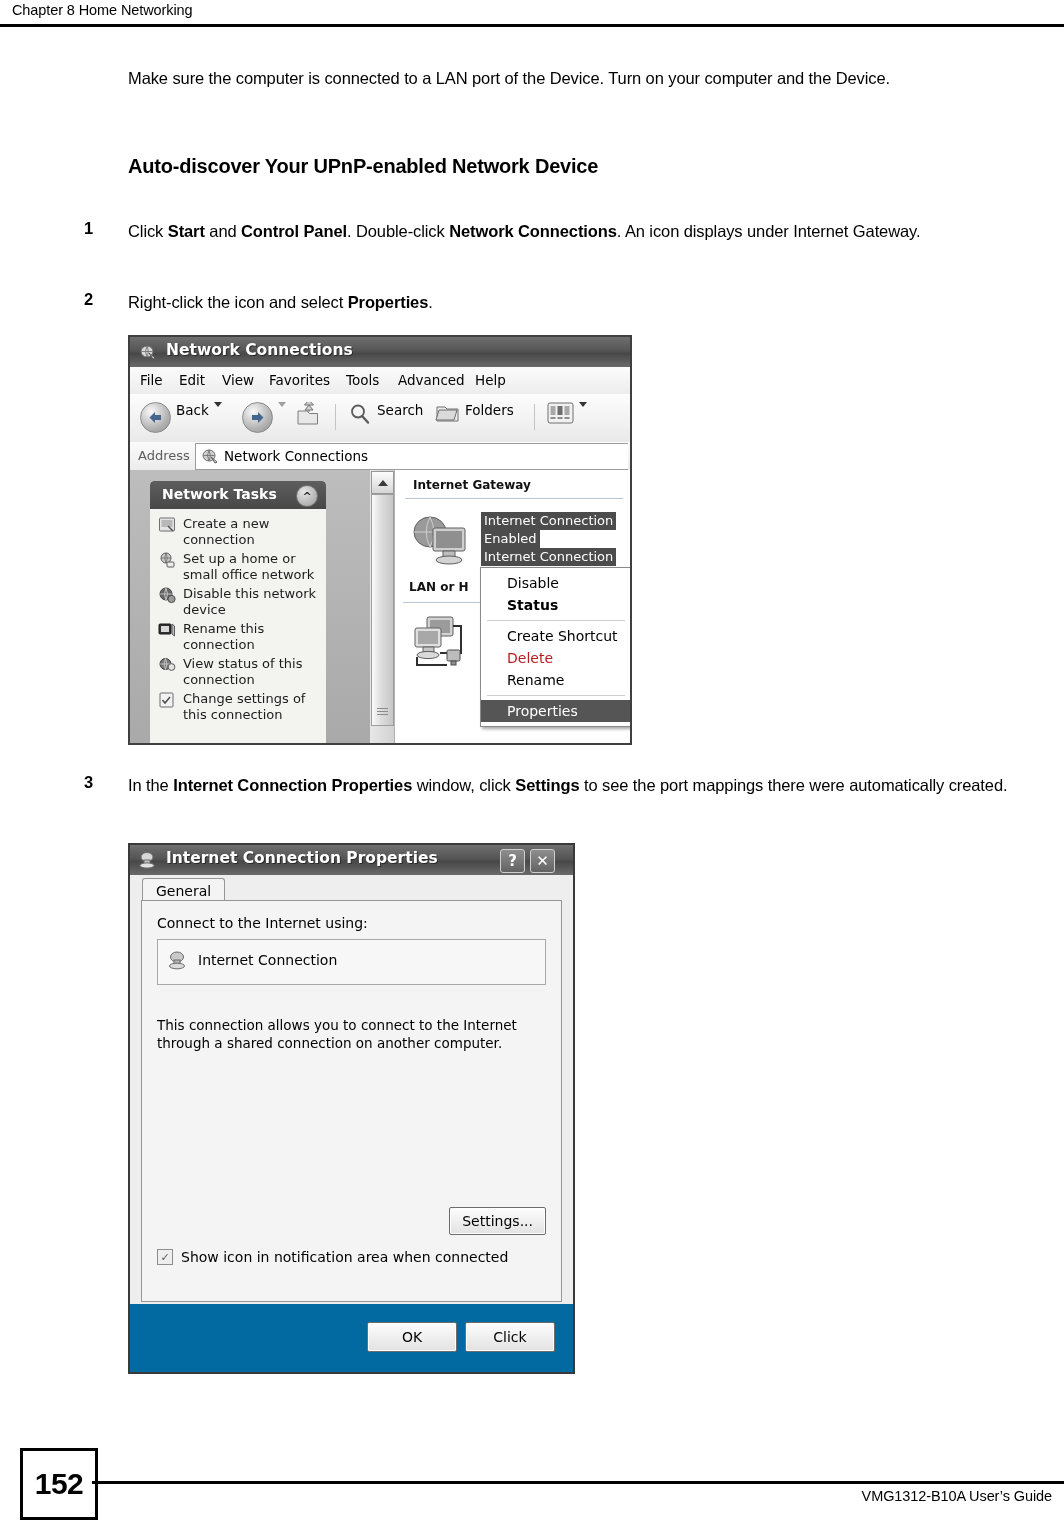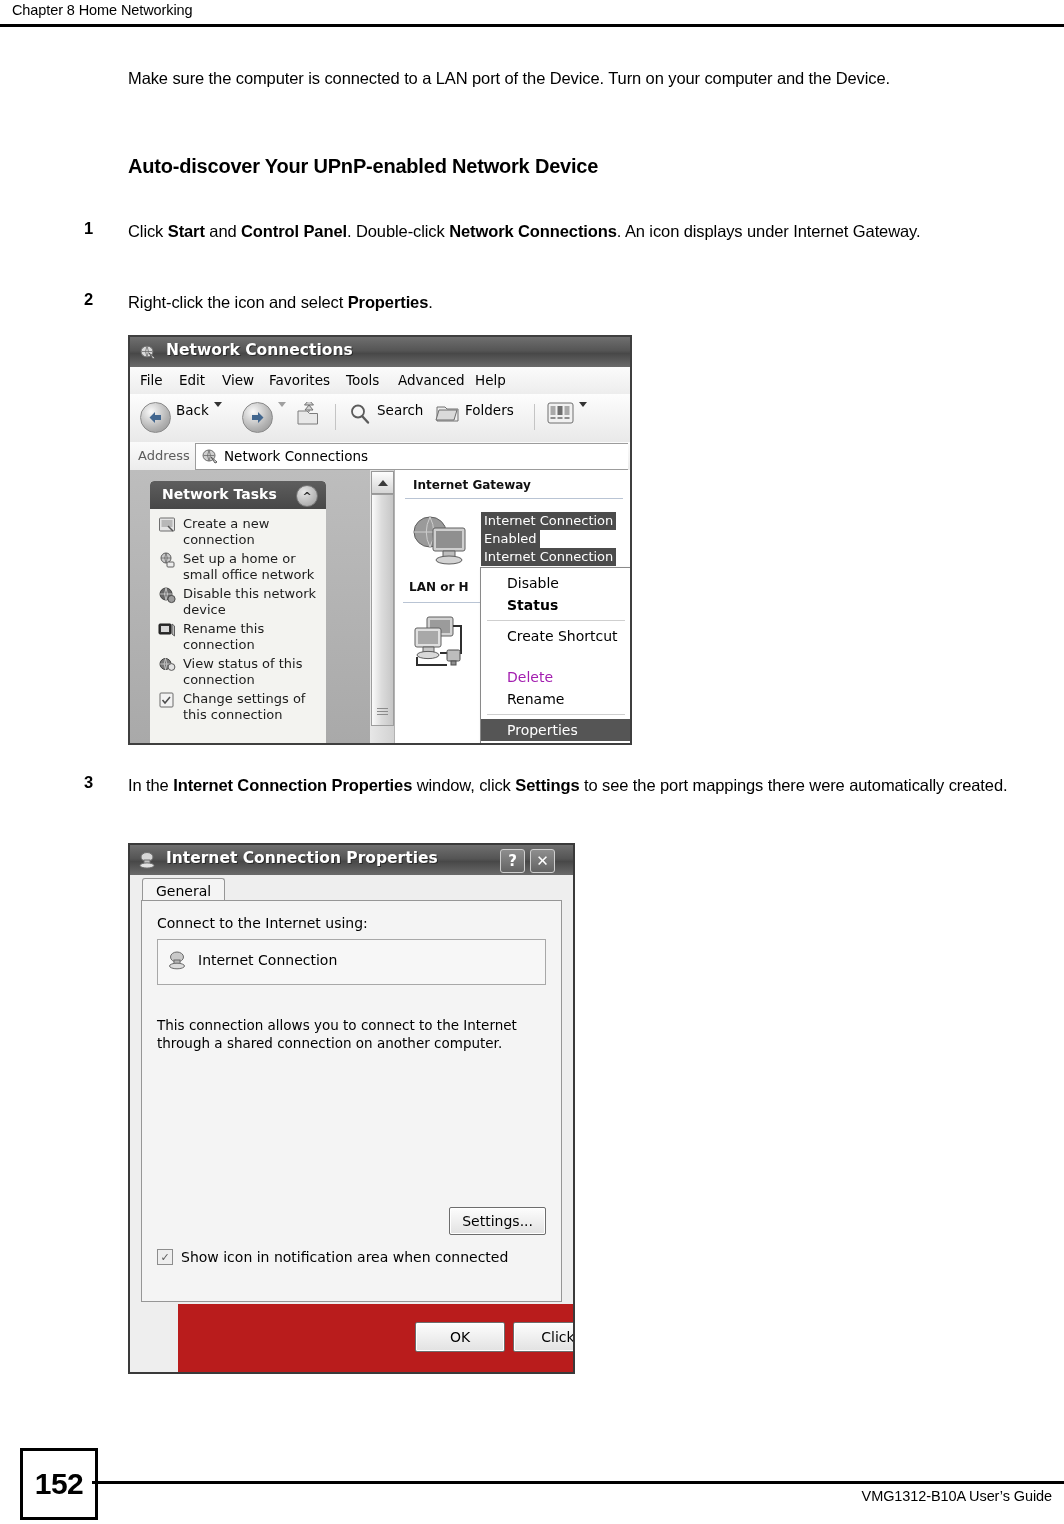--- a/index.html
+++ b/index.html
@@ -278,21 +278,21 @@
     box-shadow: 2px 2px 3px rgba(0,0,0,0.35);
     padding: 4px 0;
   }
   .ctx-item {
     font-size: 14px;
     padding: 3px 16px 3px 26px;
     white-space: nowrap;
     color: #000;
   }
   .ctx-item.bold { font-weight: bold; }
-  .ctx-item.disabled { color: #a21caf; margin-top: 19px; }
+  .ctx-item.disabled { color: #b91c1c; }
   .ctx-item.selected { background: #555555; color: #ffffff; }
   .ctx-sep {
     height: 1px; background: #cfcfcf; margin: 4px 6px;
   }
 
   
   #icp-dialog {
     left: 128px; top: 843px;
     width: 447px; height: 531px;
     border: 2px solid #3a3a3a;
@@ -376,22 +376,21 @@
   .icp-checkbox {
     width: 14px; height: 14px;
     background: #eeeeee;
     border: 1px solid #8d8d8d;
     display: flex; align-items: center; justify-content: center;
     font-size: 11px; color: #5a5a5a;
   }
   .icp-footer {
     position: absolute; left: 0; bottom: 0;
     width: 100%; height: 68px;
-    background: #b91c1c;
-    margin-left: 48px;
+    background: #0369a1;
   }
   .icp-footer-btn {
     position: absolute; top: 18px;
     width: 88px; height: 28px;
     font-size: 14px;
     background: linear-gradient(to bottom, #fdfdfd, #e2e2e2);
     border: 1px solid #6d6d6d;
     border-radius: 2px;
     box-shadow: inset 0 0 0 1px #ffffff;
     display: flex; align-items: center; justify-content: center;

